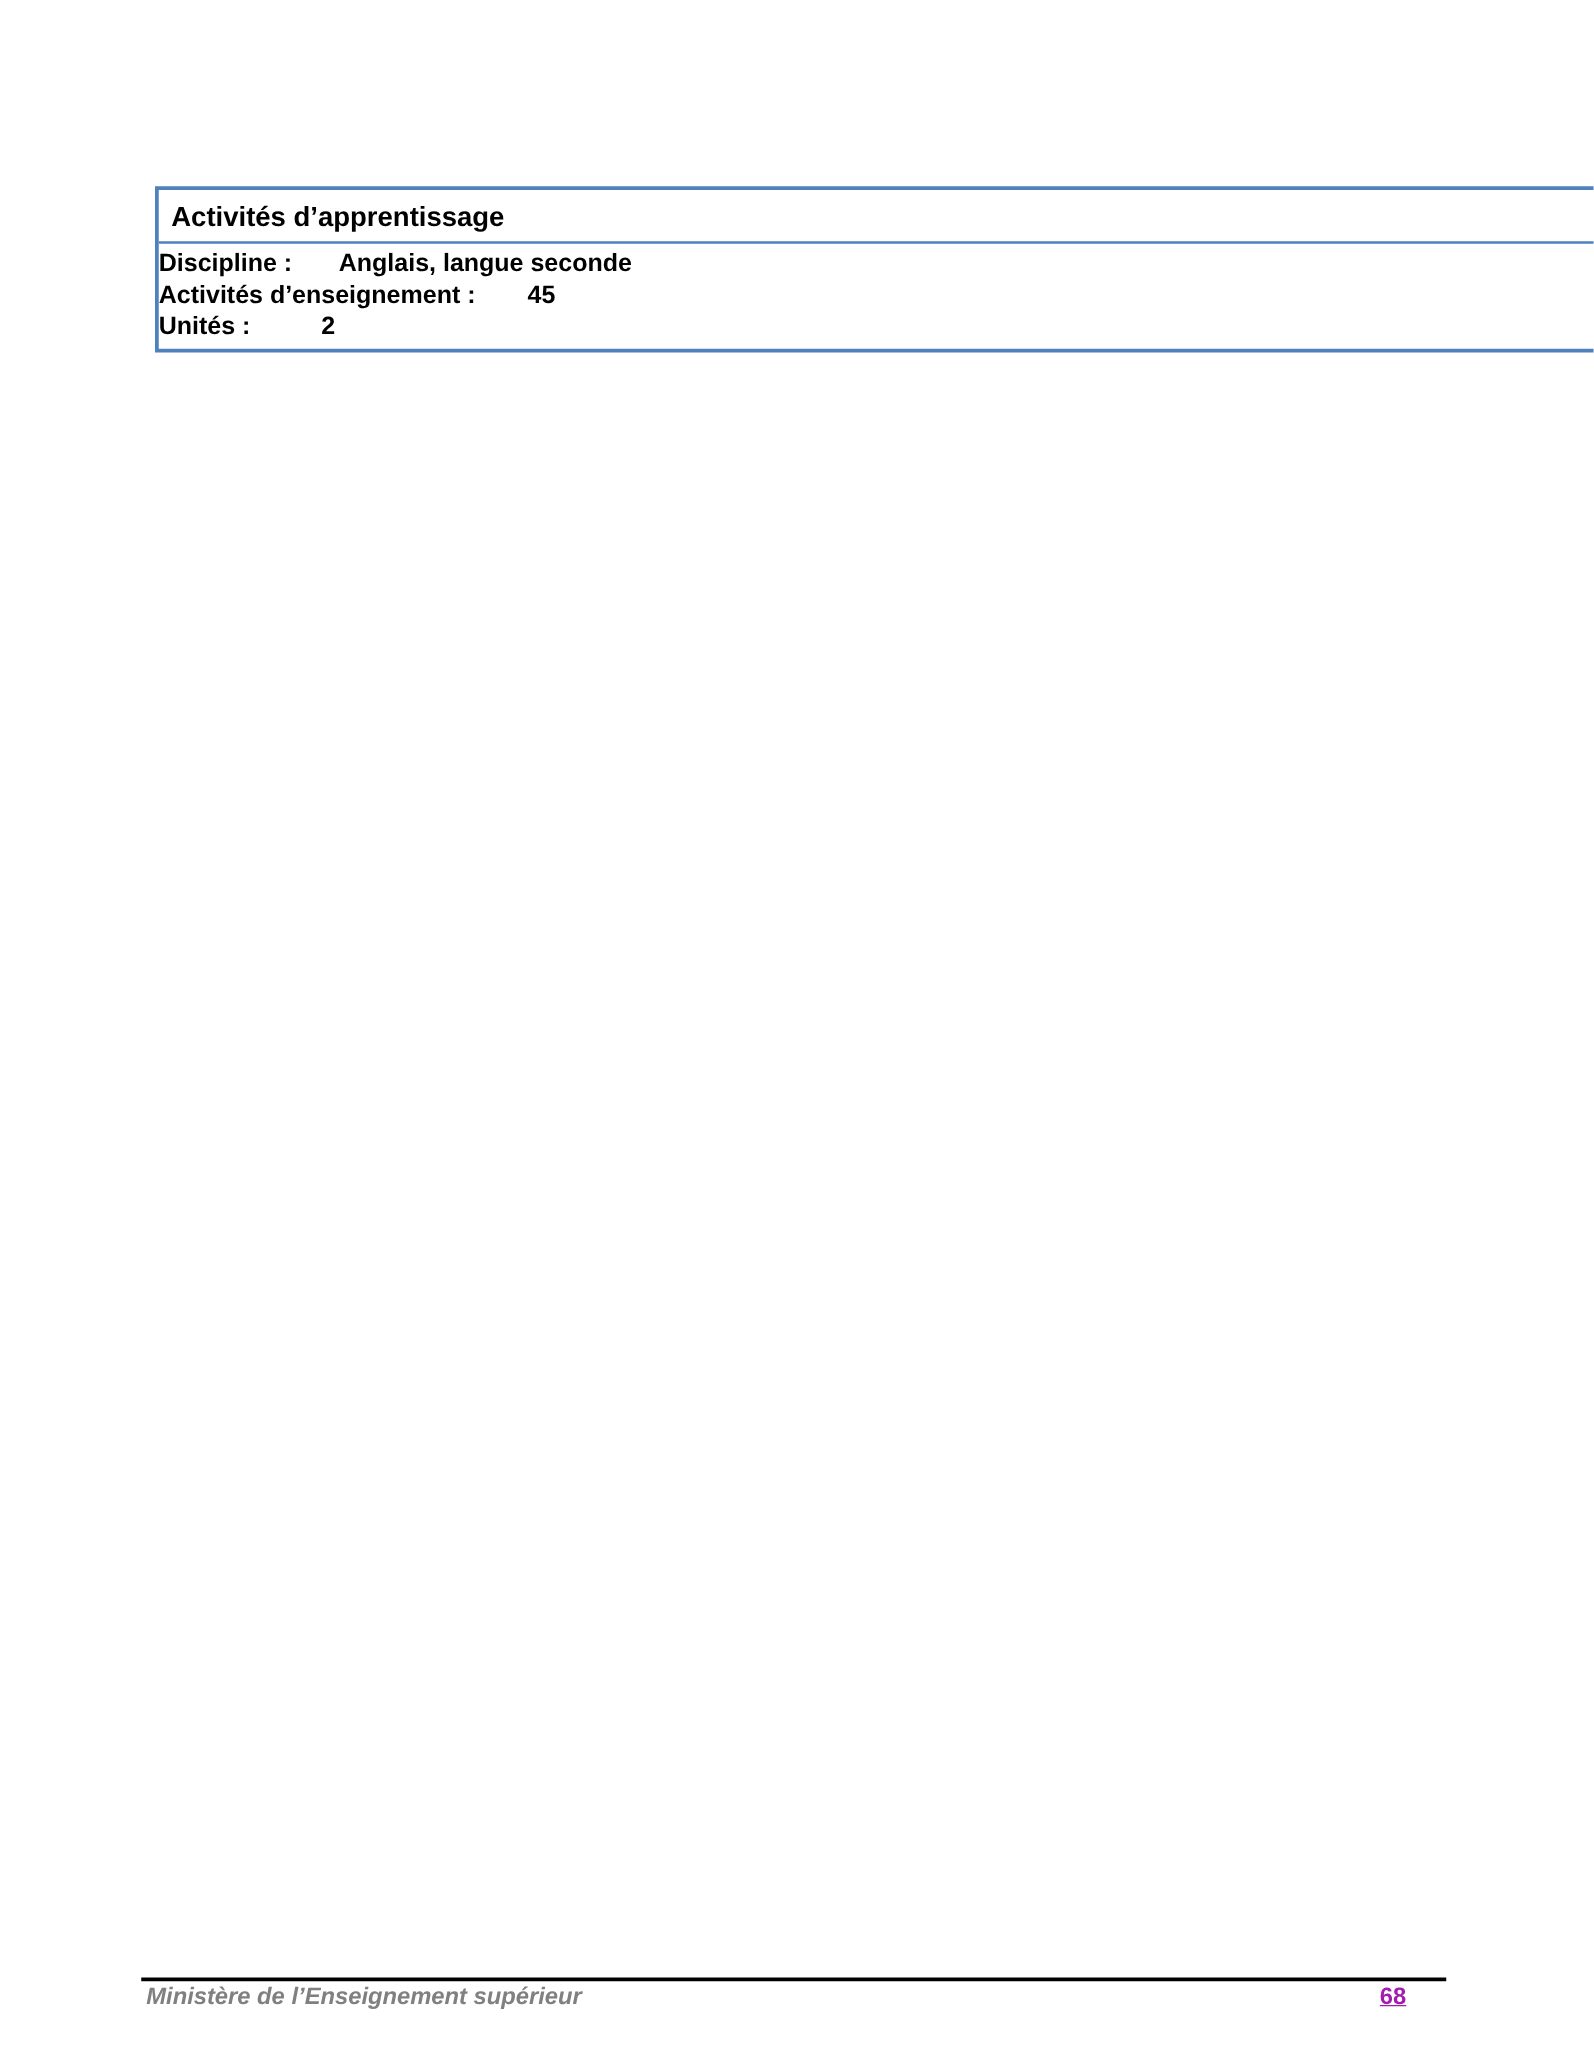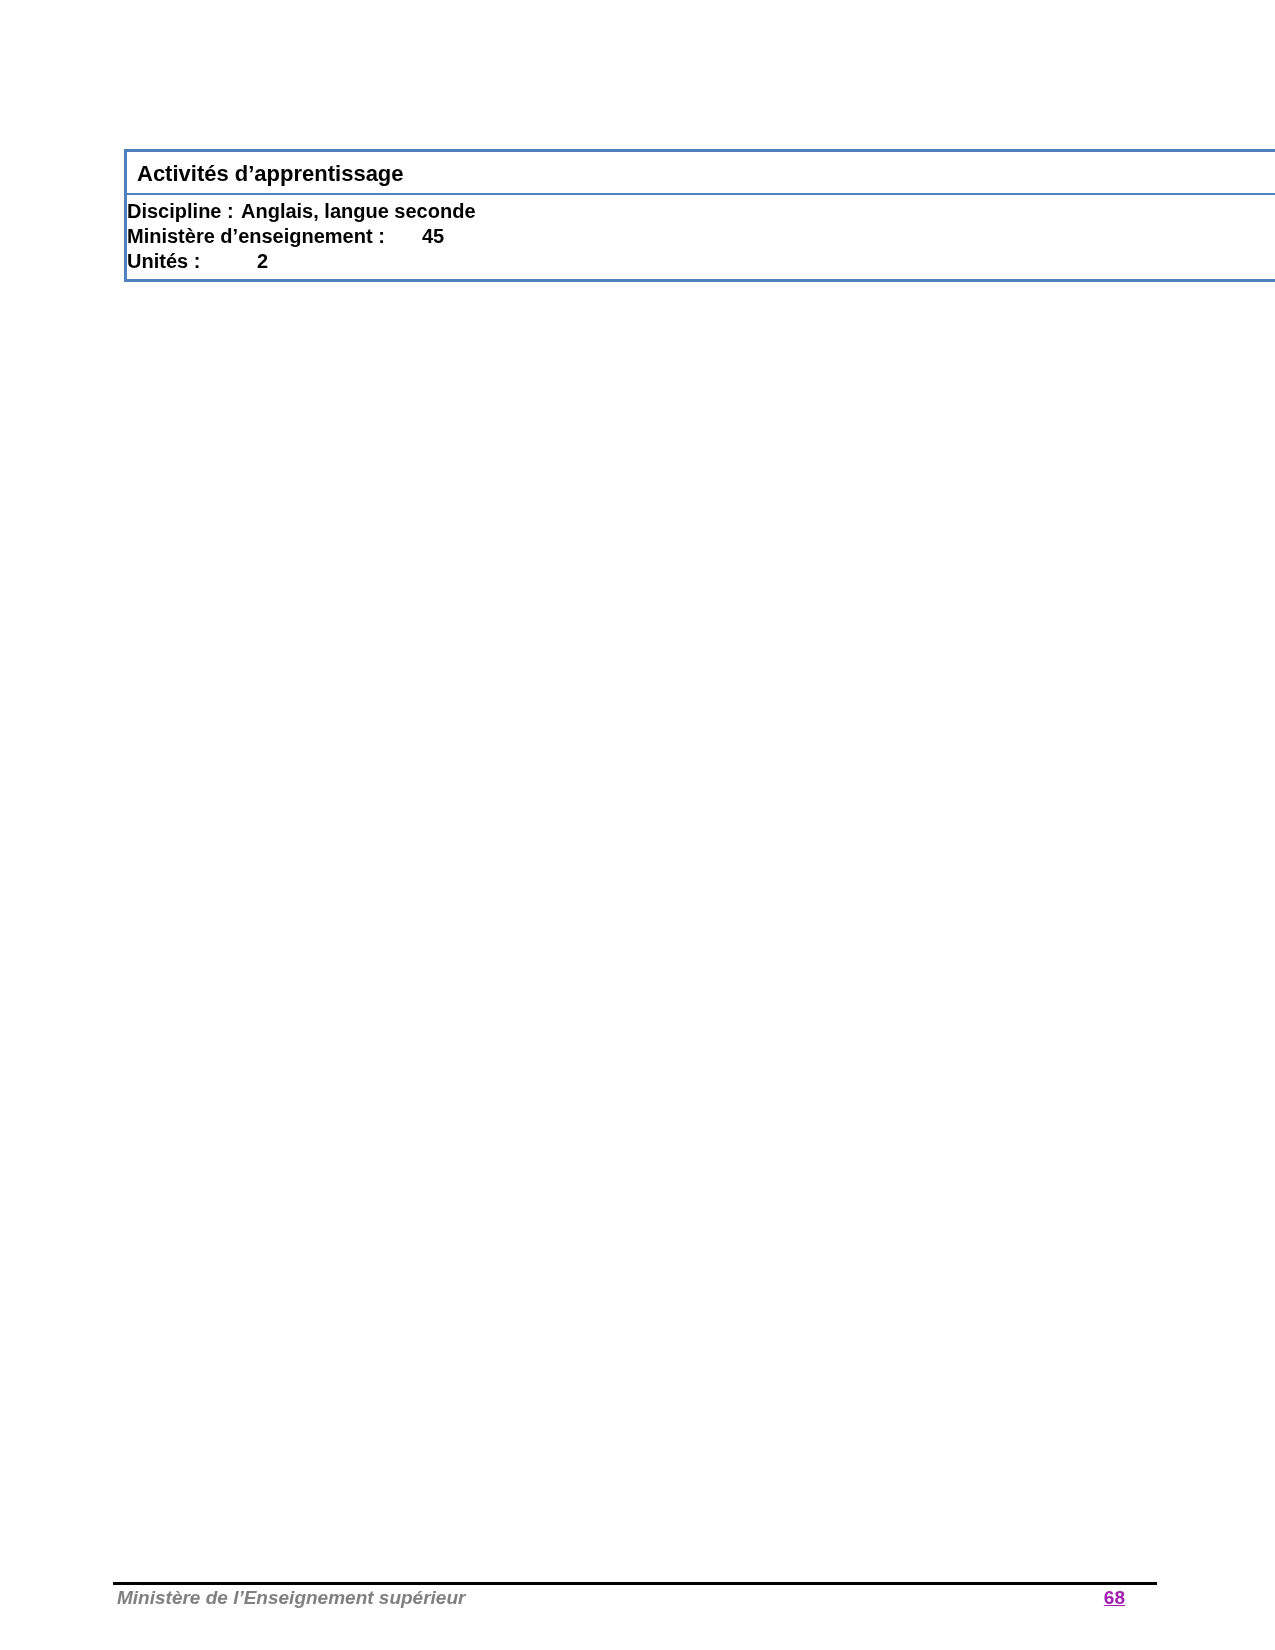--- a/index.html
+++ b/index.html
@@ -48,21 +48,21 @@
     line-height: 25px;
     white-space: nowrap;
   }
   .info-label {
     display: inline-block;
   }
   .info-value {
     position: absolute;
     top: 0;
   }
-  .info-row.row-0 .info-value { left: 114px; }
+  .info-row.row-0 .info-value { left: 144px; }
   .info-row.row-1 .info-value { left: 255px; margin-left: 40px; }
   .info-row.row-2 .info-value { left: 130px; }
 
   
   .footer-rule {
     position: absolute;
     left: 113px;
     top: 1582px;
     width: 1044px;
     height: 3px;
@@ -96,21 +96,21 @@
 <div class="page">
 
   <div class="info-box">
     <div class="info-box-header">Activités d’apprentissage</div>
     <div class="info-box-body">
       <div class="info-row row-0">
         <span class="info-label">Discipline :</span>
         <span class="info-value">Anglais, langue seconde</span>
       </div>
       <div class="info-row row-1">
-        <span class="info-label">Ministère d’enseignement :</span>
+        <span class="info-label">Activités d’enseignement :</span>
         <span class="info-value">45</span>
       </div>
       <div class="info-row row-2">
         <span class="info-label">Unités :</span>
         <span class="info-value">2</span>
       </div>
     </div>
   </div>
 
   <div class="footer-rule"></div>

